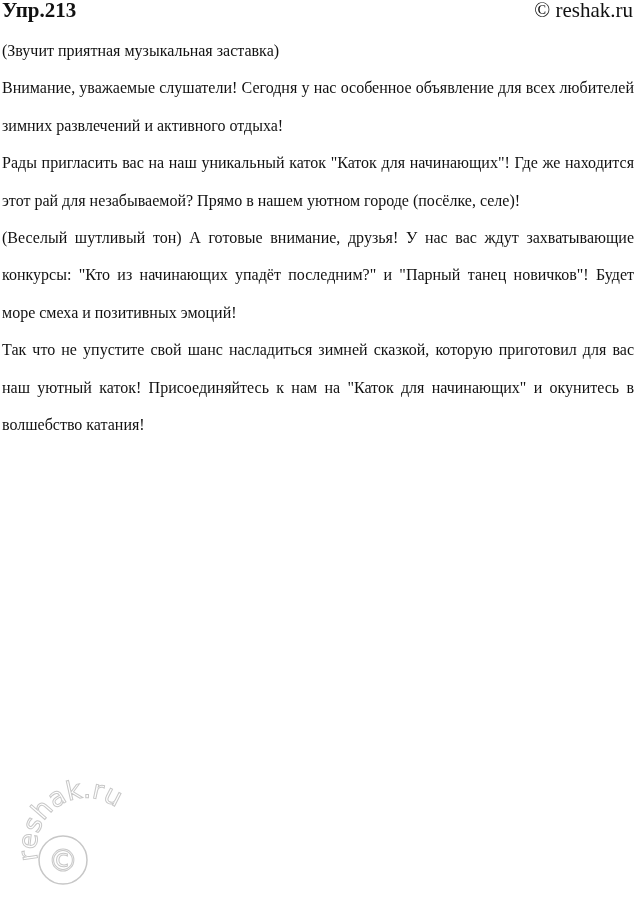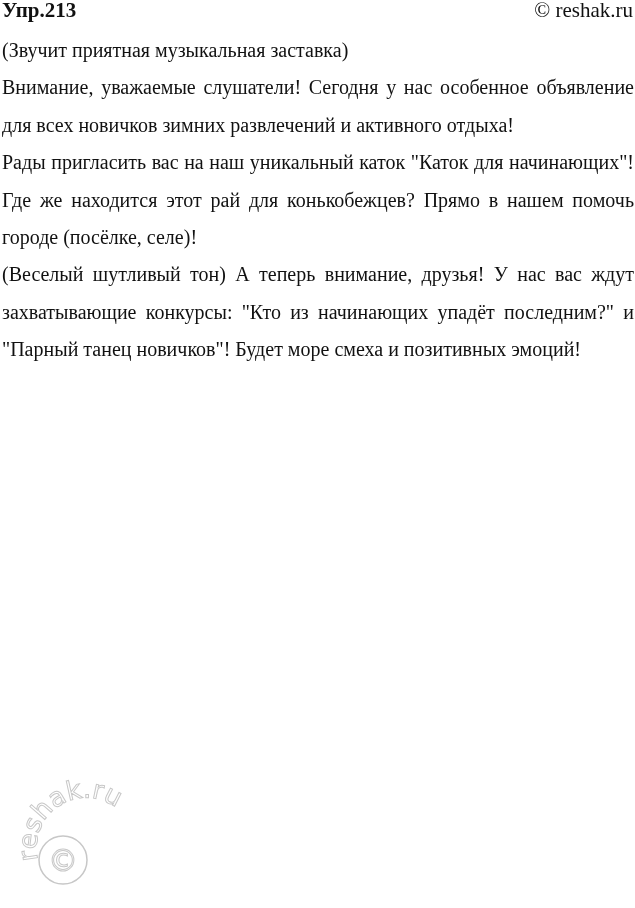--- a/index.html
+++ b/index.html
@@ -35,21 +35,21 @@
       right: 2px;
       top: -2px;
       font-size: 21px;
       line-height: 24px;
     }
     .content {
       position: absolute;
       left: 2px;
       top: 32px;
       width: 632px;
-      font-size: 20px;
+      font-size: 16px;
       line-height: 37.4px;
     }
     .para {
       margin: 0;
       text-align: justify;
       text-align-last: left;
       word-spacing: 0px;
     }
     .watermark {
       position: absolute;
@@ -64,23 +64,24 @@
 </head>
 <body>
 
 <div class="header">
   <div class="title">Упр.213</div>
   <div class="copyright">© reshak.ru</div>
 </div>
 
 <div class="content">
   <p class="para">(Звучит приятная музыкальная заставка)</p>
-  <p class="para">Внимание, уважаемые слушатели! Сегодня у нас особенное объявление для всех новичков зимних развлечений и активного отдыха!</p>
-  <p class="para">Рады пригласить вас на наш уникальный каток "Каток для начинающих"! Где же находится этот рай для конькобежцев? Прямо в нашем помочь городе (посёлке, селе)!</p>
-  <p class="para">(Веселый шутливый тон) А теперь внимание, друзья! У нас вас ждут захватывающие конкурсы: "Кто из начинающих упадёт последним?" и "Парный танец новичков"! Будет море смеха и позитивных эмоций!</p>
+  <p class="para">Внимание, уважаемые слушатели! Сегодня у нас особенное объявление для всех любителей зимних развлечений и активного отдыха!</p>
+  <p class="para">Рады пригласить вас на наш уникальный каток "Каток для начинающих"! Где же находится этот рай для незабываемой? Прямо в нашем уютном городе (посёлке, селе)!</p>
+  <p class="para">(Веселый шутливый тон) А готовые внимание, друзья! У нас вас ждут захватывающие конкурсы: "Кто из начинающих упадёт последним?" и "Парный танец новичков"! Будет море смеха и позитивных эмоций!</p>
+  <p class="para">Так что не упустите свой шанс насладиться зимней сказкой, которую приготовил для вас наш уютный каток! Присоединяйтесь к нам на "Каток для начинающих" и окунитесь в волшебство катания!</p>
 </div>
 
 <div class="watermark">
   <svg width="130" height="130" viewBox="0 0 130 130">
     <defs>
       <path id="wmArc" d="M 20 95 A 50 50 0 0 1 110 55" fill="none"></path>
     </defs>
     <circle cx="45" cy="95" r="24" fill="none" stroke="#9a9a9a" stroke-width="1.5"></circle>
     <text x="45" y="106" text-anchor="middle" font-family="DejaVu Sans, sans-serif" font-size="30" fill="none" stroke="#9a9a9a" stroke-width="1">©</text>
     <text font-family="DejaVu Sans, sans-serif" font-size="26" fill="none" stroke="#9a9a9a" stroke-width="1">

